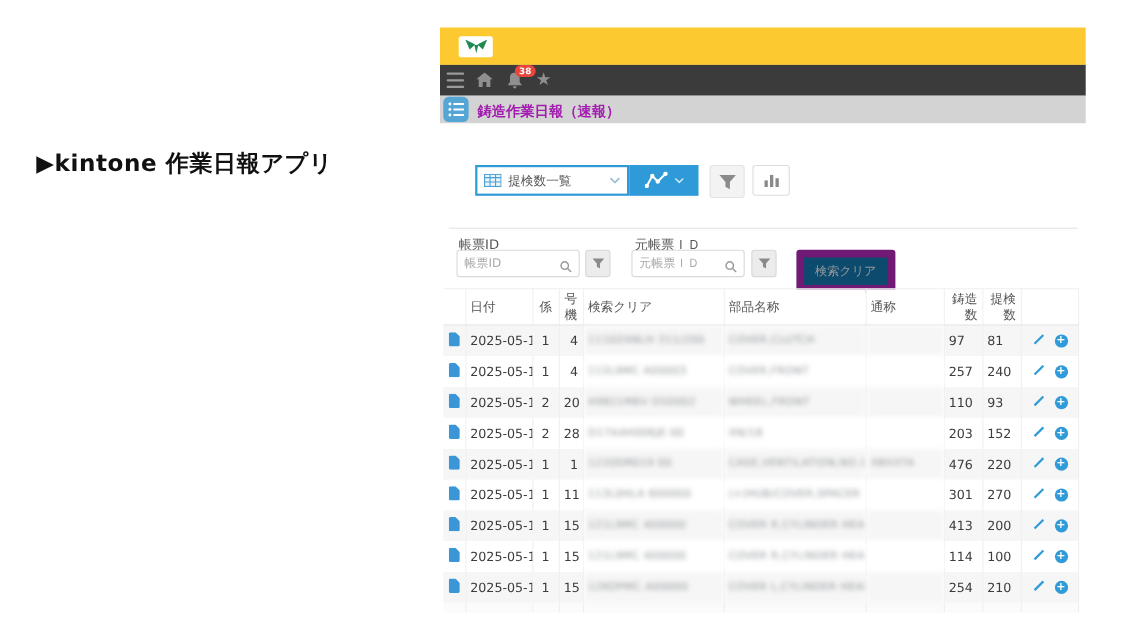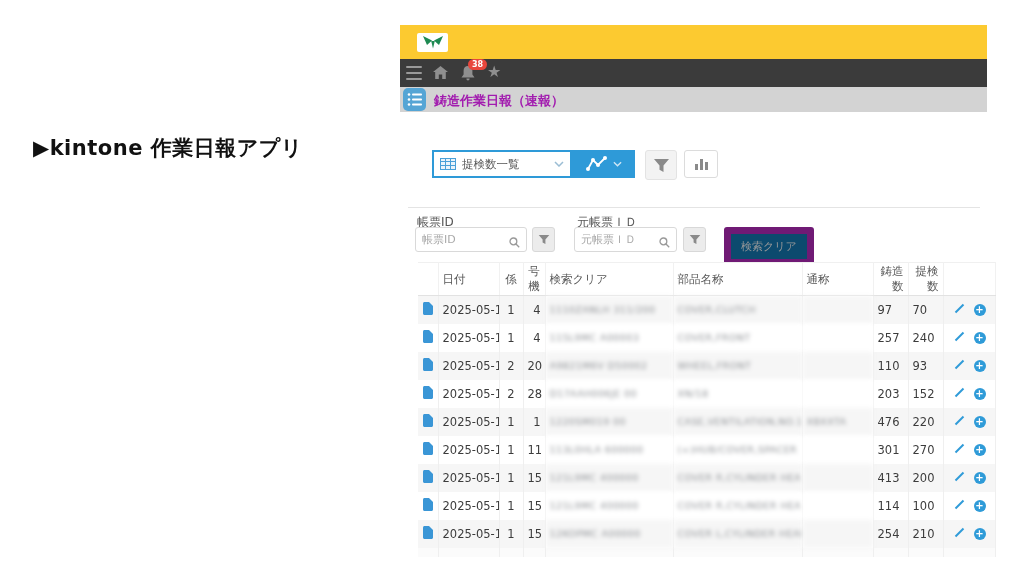--- a/index.html
+++ b/index.html
@@ -70,21 +70,21 @@
   .inp-mag{position:absolute;top:208px;}
   .btn-funnel-sm{
     position:absolute;top:202px;width:23px;height:25px;background:#ececec;border:1px solid #d8d8d8;border-radius:3px;
     display:flex;align-items:center;justify-content:center;cursor:pointer;box-sizing:border-box;
   }
   .btn-clear{
     position:absolute;left:324px;top:202px;height:25px;padding:0 10px;background:#0c4a6e;border:7px solid #701a75;
     border-radius:3px;font-size:11px;color:#999;display:flex;align-items:center;cursor:pointer;
   }
   
-  .tbl-wrap{position:absolute;left:18px;top:237px;width:577px;}
+  .tbl-wrap{position:absolute;left:3px;top:237px;width:577px;}
   table{border-collapse:collapse;table-layout:fixed;width:577px;font-size:11.5px;color:#3c3c3c;}
   th{height:33px;font-weight:normal;color:#565656;font-size:11.5px;border-bottom:1px solid #e2e2e2;
      border-top:1px solid #f0f0f0;padding:0 4px;box-sizing:border-box;background:#fff;}
   td{height:28px;padding:0 4px;border-right:1px solid #efefef;box-sizing:border-box;overflow:hidden;white-space:nowrap;}
   th{border-right:1px solid #f1f1f1;}
   tbody tr:nth-child(odd) td{background:#f6f6f6;}
   tbody tr:nth-child(even) td{background:#ffffff;}
   tbody tr.stub td{height:9px;background:#fbfbfb;}
   .al{text-align:left;} .ac{text-align:center;} .ar{text-align:right;}
   .num{text-align:left;padding-right:8px;}
@@ -252,21 +252,21 @@
           <td class="doc-cell"><svg width="10" height="13" viewBox="0 0 10 13">
                 <path d="M0 1.5 C0 .7 .7 0 1.5 0 H6 L10 4 V11.5 C10 12.3 9.3 13 8.5 13 H1.5 C.7 13 0 12.3 0 11.5 Z" fill="#3a96d6"></path>
               </svg></td>
           <td class="al">2025-05-19</td>
           <td class="ac">1</td>
           <td class="ar">4</td>
           <td class="al mask">1110ZANLH 311/200</td>
           <td class="al mask">COVER,CLUTCH</td>
           <td class="al mask"></td>
           <td class="num">97</td>
-          <td class="num">70</td>
+          <td class="num">81</td>
           <td class="act-cell"><span class="pencil"><svg width="11" height="11" viewBox="0 0 11 11">
                   <line x1="1.5" y1="9.5" x2="9.5" y2="1.5" stroke="#2f9bd8" stroke-width="2"></line>
                 </svg></span><span class="plus">+</span></td>
         </tr>
         <tr>
           <td class="doc-cell"><svg width="10" height="13" viewBox="0 0 10 13">
                 <path d="M0 1.5 C0 .7 .7 0 1.5 0 H6 L10 4 V11.5 C10 12.3 9.3 13 8.5 13 H1.5 C.7 13 0 12.3 0 11.5 Z" fill="#3a96d6"></path>
               </svg></td>
           <td class="al">2025-05-19</td>
           <td class="ac">1</td>

